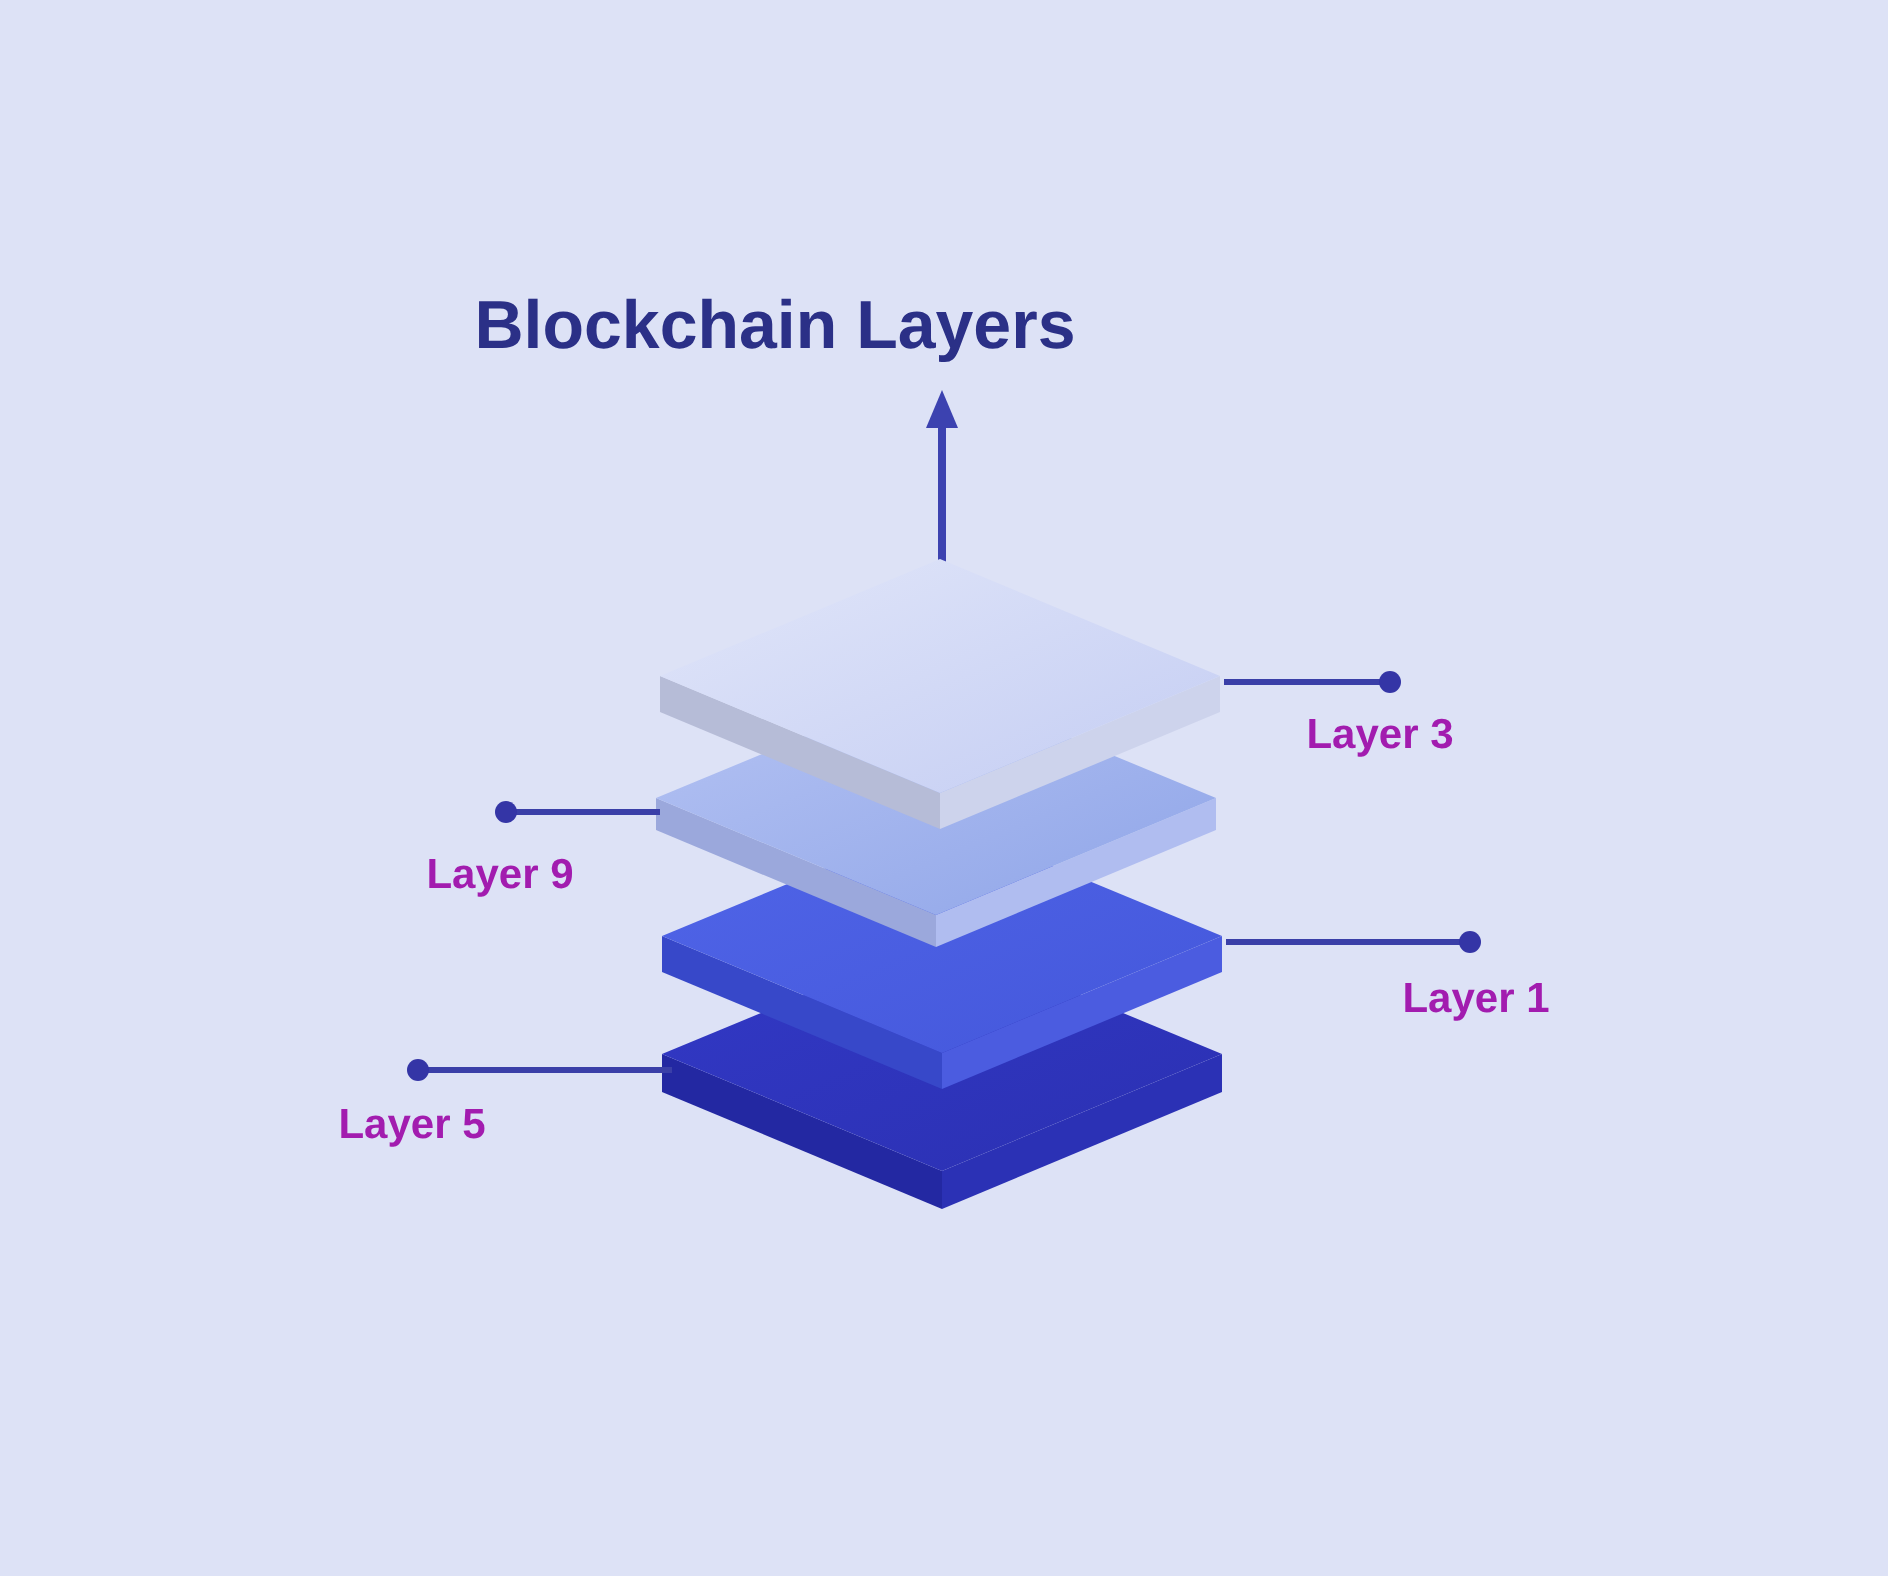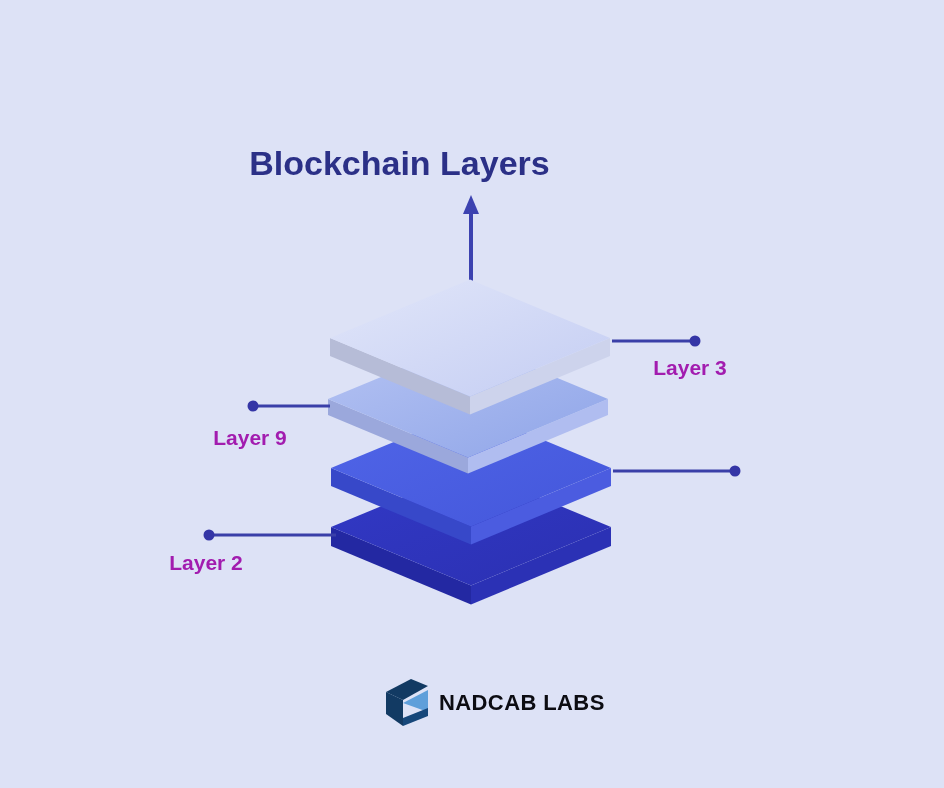--- a/index.html
+++ b/index.html
@@ -13,21 +13,20 @@
   }
   .page-title {
     position: absolute;
     left: 0; top: 144px;
     width: 775px;
     text-align: center;
     font-size: 34px;
     font-weight: 700;
     letter-spacing: 0px;
     color: #2b3087;
-    padding-left: 12px;
   }
   .diagram-svg {
     position: absolute;
     left: 0; top: 0;
   }
   .layer-label {
     position: absolute;
     width: 140px;
     text-align: center;
     font-size: 21px;
@@ -125,25 +124,17 @@
     </g>
 
     <g>
       <line x1="209" y1="535" x2="336" y2="535" stroke-width="3" stroke="#3a3fa8"></line>
       <circle cx="209" cy="535" r="5.5" fill="#3435a6"></circle>
     </g>
   </svg>
 
   <div class="layer-label label-layer3">Layer 3</div>
   <div class="layer-label label-layer2">Layer 9</div>
-  <div class="layer-label label-layer0">Layer 2</div>
+  <div class="layer-label label-layer1">Layer 1</div>
+  <div class="layer-label label-layer0">Layer 5</div>
 
-  <div class="logo">
-    <svg width="47" height="52" viewBox="0 0 47 52">
-      <polygon points="3,15 28,2 45,9 20,23" fill="#123a63"></polygon>
-      <polygon points="3,15 20,23 20,49 3,37" fill="#123a63"></polygon>
-      <polygon points="20,26 45,13 45,35" fill="#5f9fda"></polygon>
-      <polygon points="20,49 45,39 45,31 20,41" fill="#16477a"></polygon>
-    </svg>
-    <span class="logo-text">NADCAB LABS</span>
-  </div>
 
 </div>
 
 </body></html>

